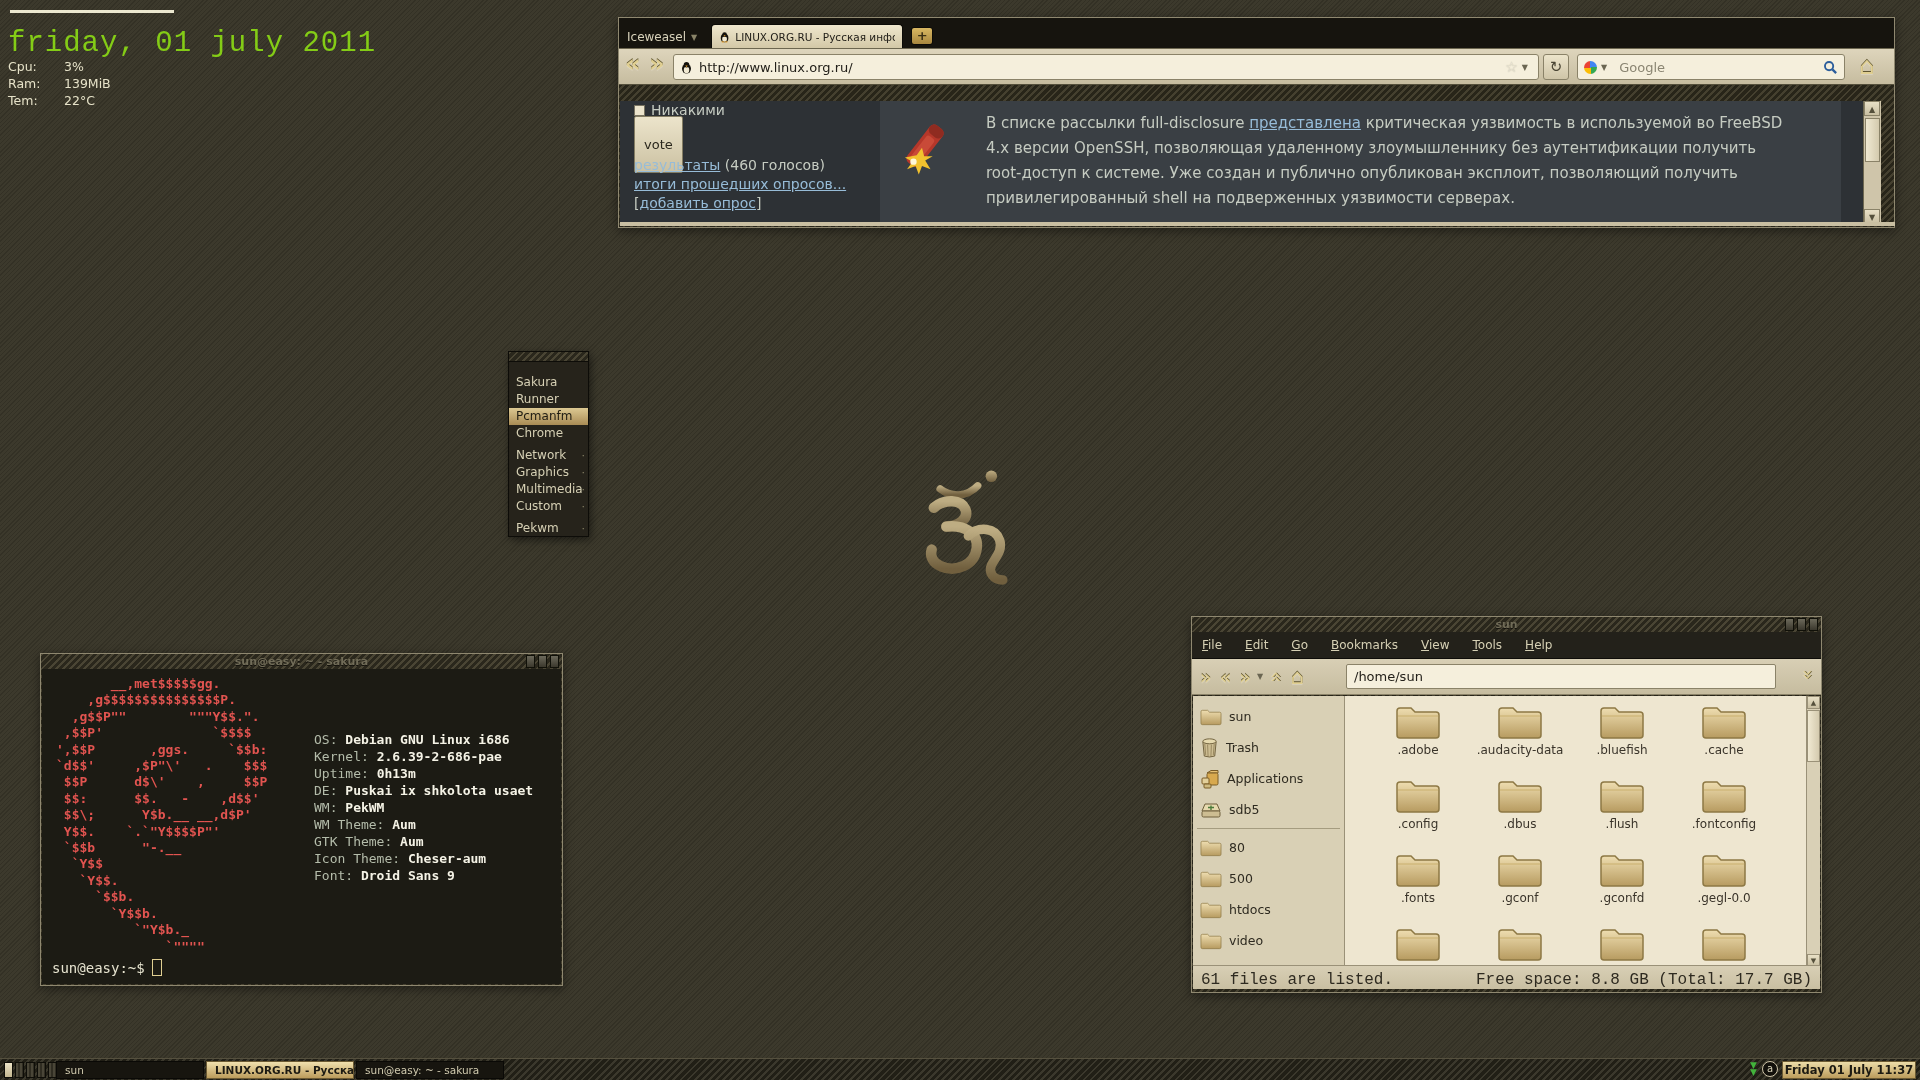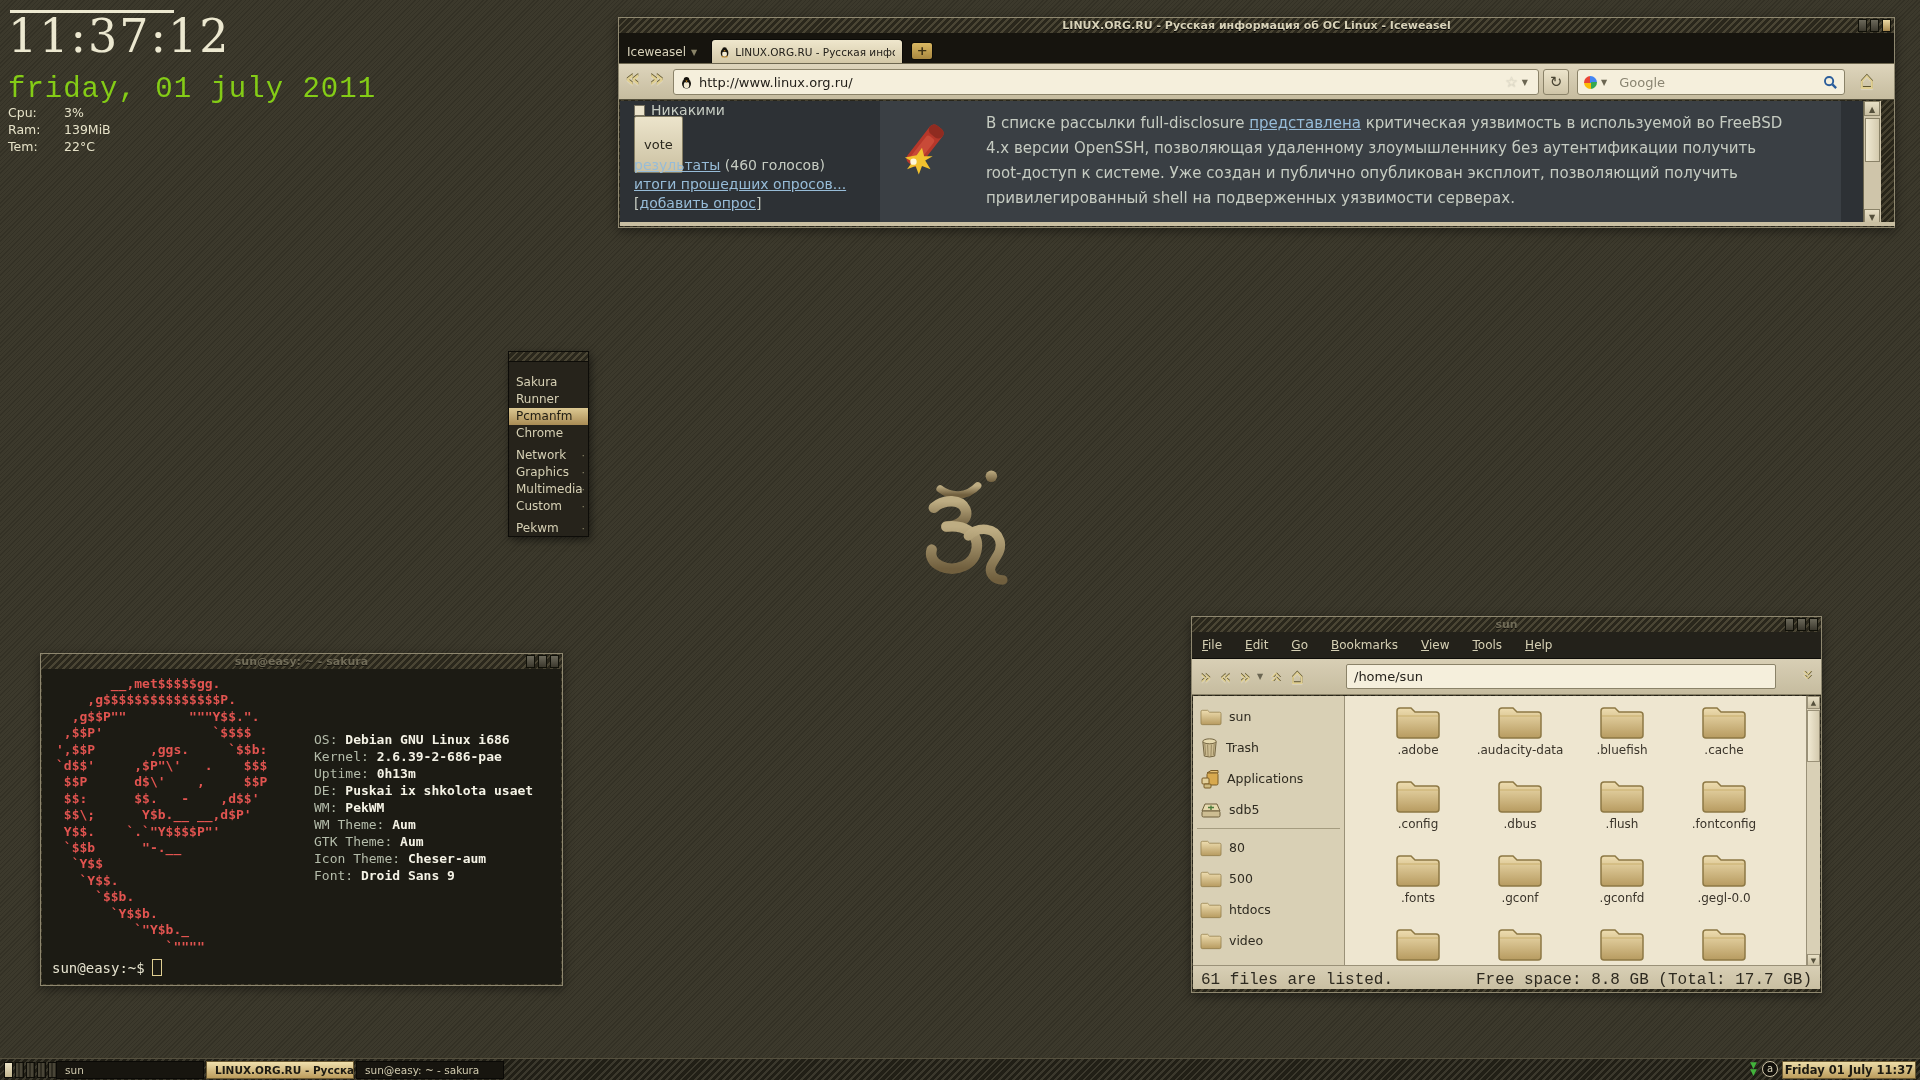--- a/index.html
+++ b/index.html
@@ -186,21 +186,20 @@
     </linearGradient>
     <linearGradient id="omgrad" x1="0" y1="0" x2="0" y2="1">
       <stop offset="0" stop-color="#c6b488"></stop>
         <stop offset="1" stop-color="#746240"></stop>
     </linearGradient>
   </defs>
 </svg>
 
 <div class="abs conky">
   <div class="conky-line"></div>
-  <div class="conky-time">11:37:12</div>
   <div class="conky-date">friday, 01 july 2011</div>
   <div class="conky-stats">
     <div class="row"><span class="lbl">Cpu:</span><span>3%</span></div>
     <div class="row"><span class="lbl">Ram:</span><span>139MiB</span></div>
     <div class="row"><span class="lbl">Tem:</span><span>22°C</span></div>
   </div>
 </div>
 
 <div class="abs om">
   <svg viewBox="0 0 120 130" width="126" height="136">
@@ -208,28 +207,20 @@
       <path d="M40,20 C50,28 66,28 76,17" stroke-width="7"></path>
       <path d="M34,38 C44,29 60,30 64,39 C68,48 58,56 46,56" stroke-width="10"></path>
       <path d="M46,56 C64,54 77,63 75,77 C73,93 55,100 41,94 C33,91 30,84 32,78" stroke-width="10"></path>
       <path d="M67,65 C77,55 93,57 97,69 C100,79 93,85 89,93 C86,100 91,107 100,107" stroke-width="9"></path>
     </g>
     <circle cx="89" cy="8" r="5.5" fill="url(#omgrad)"></circle>
   </svg>
 </div>
 
 <div class="win browser">
-  <div class="titlebar">
-    <span class="title-lit">LINUX.ORG.RU - Русская информация об ОС Linux - Iceweasel</span>
-    <span class="win-btns">
-      <span class="win-btn"></span>
-      <span class="win-btn"></span>
-      <span class="win-btn accent"></span>
-    </span>
-  </div>
   <div class="tabbar">
     <span class="app-menu-btn">
       <span>Iceweasel</span>
       <span class="caret">▼</span>
     </span>
     <div class="tab-active">
       <svg width="14" height="14" viewBox="0 0 16 16">
           <ellipse cx="8" cy="9.5" rx="5.5" ry="6" fill="#15120c"></ellipse>
           <ellipse cx="8" cy="11" rx="3.4" ry="4" fill="#f2ead2"></ellipse>
           <circle cx="8" cy="4.6" r="3.4" fill="#15120c"></circle>

